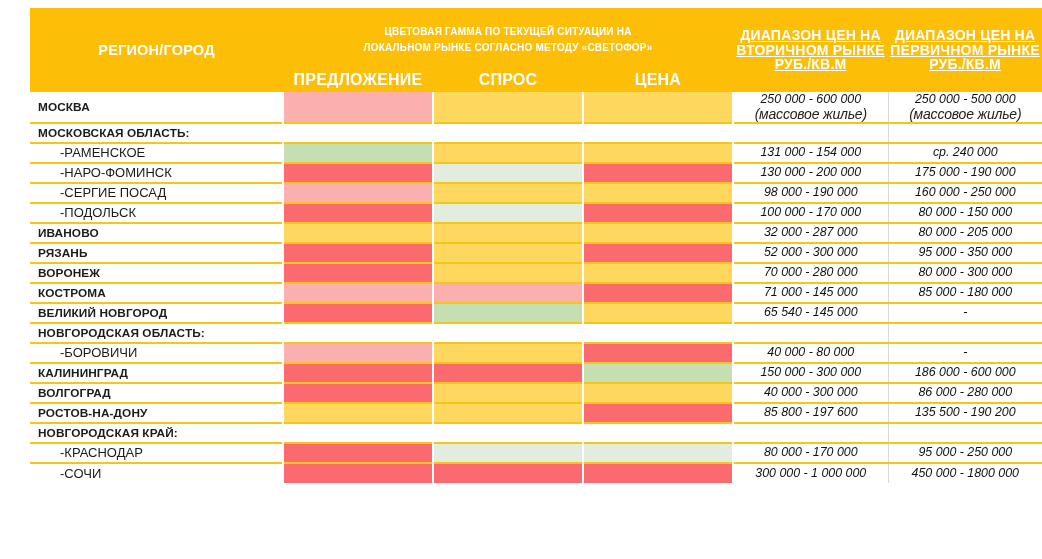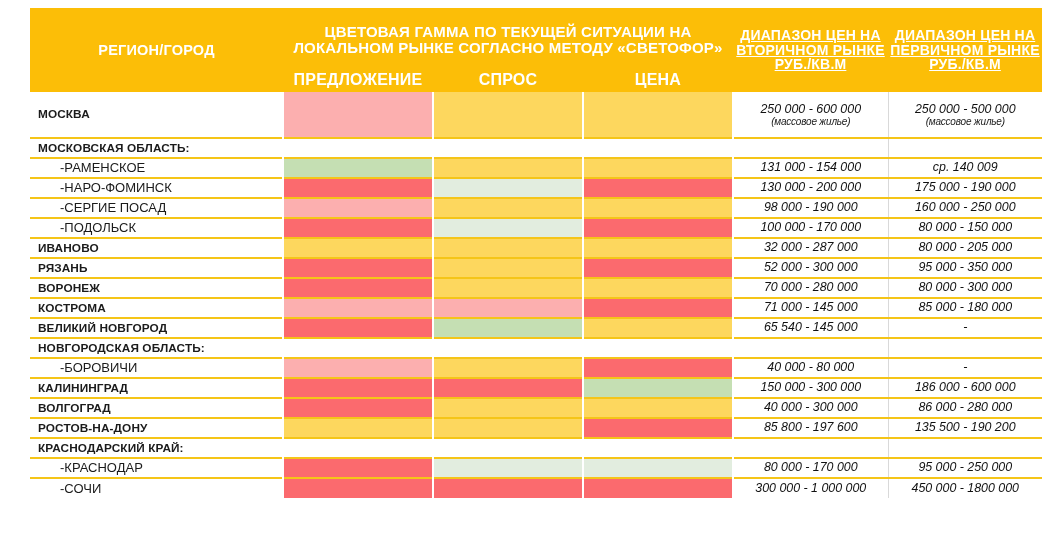--- a/index.html
+++ b/index.html
@@ -24,27 +24,27 @@
     background:#FCBE07;
     color:#ffffff;
     text-align:center;
     vertical-align:middle;
     font-weight:bold;
     letter-spacing:.2px;
     padding:0;
     border:0;
   }
   .hdr-region{font-size:14.5px;margin-left:33px;}
-  .hdr-big{font-size:15px;line-height:16px;padding:5px 4px 2px 4px;}
+  .hdr-big{font-size:10px;line-height:16px;padding:5px 4px 2px 4px;}
   .hdr-sub{font-size:16px;line-height:14px;}
   .hdr-price{font-size:14px;line-height:14.5px;padding:20px 2px;text-decoration:underline;}
 
   
   tr.datarow{height:20px;}
-  tr.datarow.tall{height:46px;}
+  tr.datarow.tall{height:26px;}
 
   td.lbl{
     padding:0 0 0 8px;
     font-size:12.6px;
     color:#1b1b1b;
     white-space:nowrap;
     background:#fff;
     border-top:2px solid #F5C518;
     border-bottom:0;
   }
@@ -65,21 +65,21 @@
     border-left:1px solid #d9d9d9;
     text-align:center;
     font-size:12.4px;
     color:#111;
     padding:0 2px;
     background:#fff;
     white-space:nowrap;
     font-style:italic;
   }
   td.pr.first{border-top:0;}
-  .sub-note{display:block;font-size:10px;letter-spacing:-.2px;color:#222;margin-top:-1px;}
+  .sub-note{display:block;font-size:14px;letter-spacing:-.2px;color:#222;margin-top:-1px;}
   .pr-main{display:block;line-height:15px;}
 
   
   .c-red   {background:#FB6A6E;}
   .c-pink  {background:#FCAFAF;}
   .c-amber {background:#FDD75E;}
   .c-green {background:#C5DFB3;}
   .c-mint  {background:#E2EDDF;}
   .c-none  {background:#ffffff;}
 </style>
@@ -149,21 +149,21 @@
         </tr>
         <tr class="datarow">
           <td class="lbl indent">-РАМЕНСКОЕ</td>
           <td class="cc c-green"></td>
           <td class="cc c-amber"></td>
           <td class="cc c-amber"></td>
           <td class="pr">
             <span class="pr-main">131 000 - 154 000</span>
           </td>
           <td class="pr">
-            <span class="pr-main">ср. 140 009</span>
+            <span class="pr-main">ср. 240 000</span>
           </td>
         </tr>
         <tr class="datarow">
           <td class="lbl indent">-НАРО-ФОМИНСК</td>
           <td class="cc c-red"></td>
           <td class="cc c-mint"></td>
           <td class="cc c-red"></td>
           <td class="pr">
             <span class="pr-main">130 000 - 200 000</span>
           </td>
@@ -309,21 +309,21 @@
           <td class="cc c-amber"></td>
           <td class="cc c-red"></td>
           <td class="pr">
             <span class="pr-main">85 800 - 197 600</span>
           </td>
           <td class="pr">
             <span class="pr-main">135 500 - 190 200</span>
           </td>
         </tr>
         <tr class="datarow">
-          <td class="lbl bold">КРАСНОДАРСКИЙ КРАЙ:</td>
+          <td class="lbl bold">НОВГОРОДСКАЯ КРАЙ:</td>
           <td class="cc c-none"></td>
           <td class="cc c-none"></td>
           <td class="cc c-none"></td>
           <td class="pr">
             <span class="pr-main"></span>
           </td>
           <td class="pr">
             <span class="pr-main"></span>
           </td>
         </tr>

